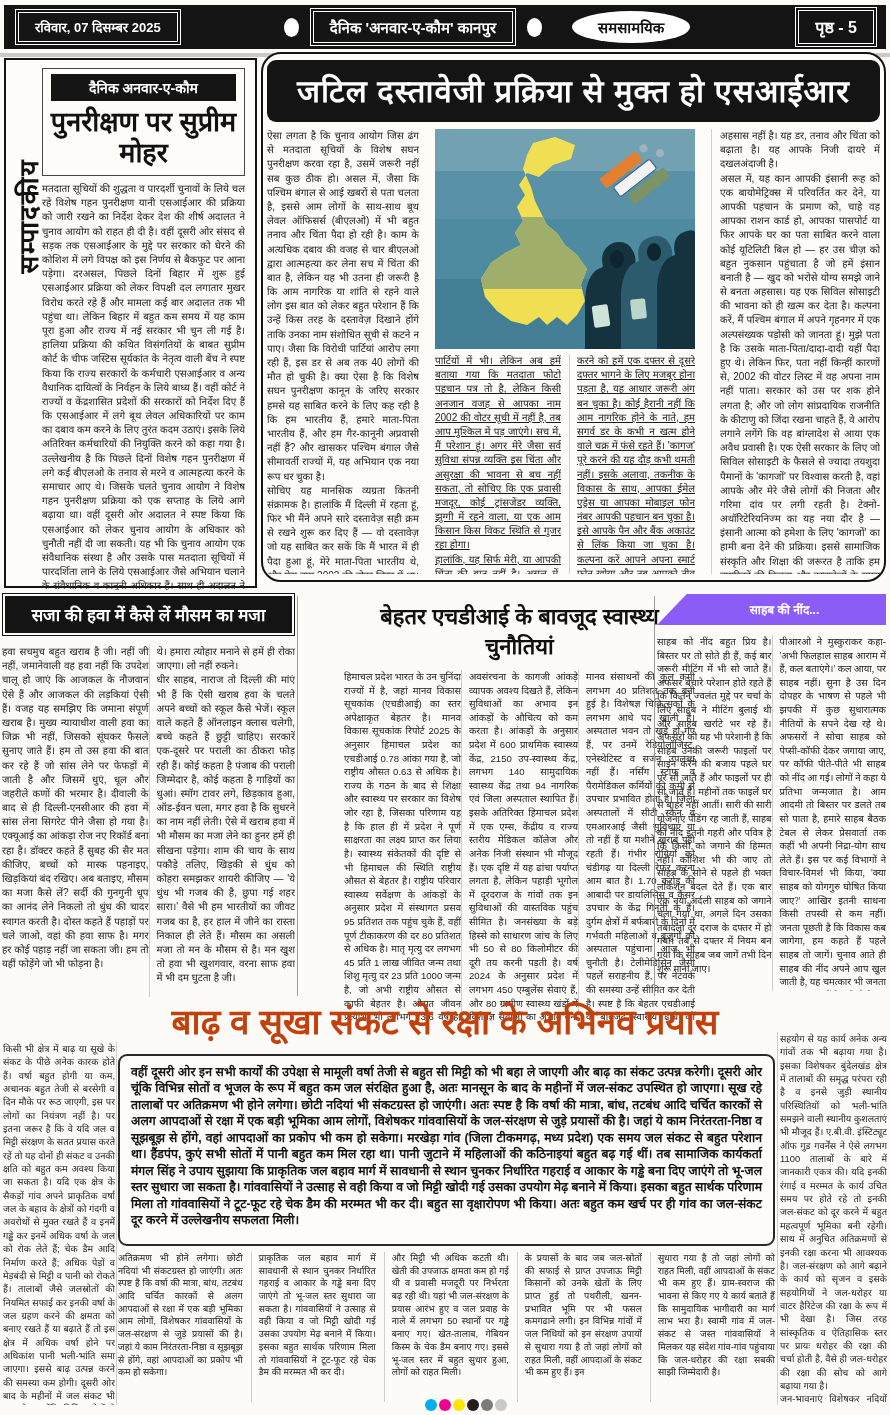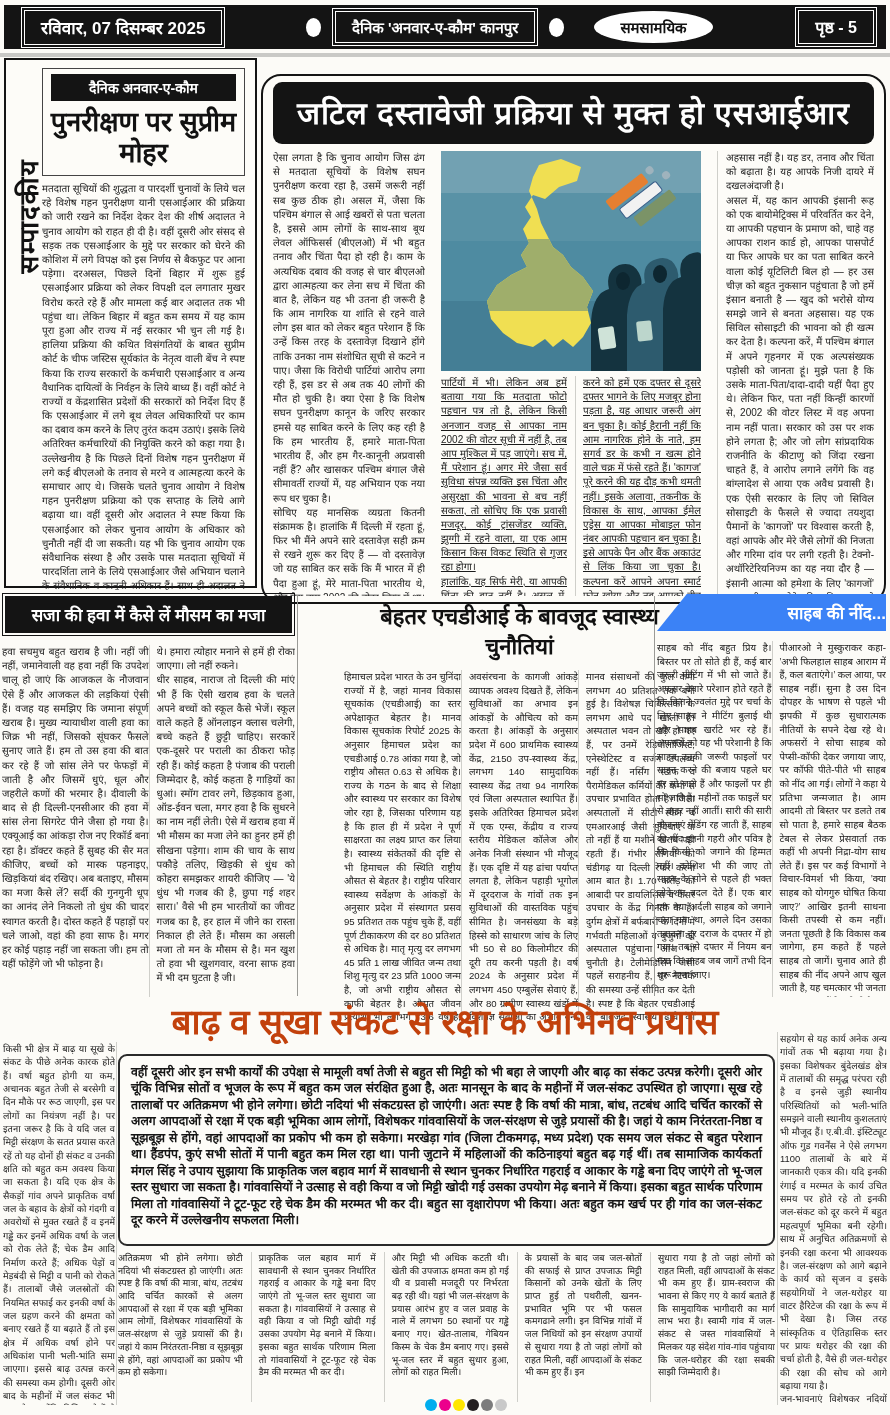--- a/index.html
+++ b/index.html
@@ -7,21 +7,21 @@
   .page {
     position:relative; width:890px; height:1415px; margin:0 auto;
     background:#fcfbf7; overflow:hidden;
     font-family:"Liberation Sans","DejaVu Sans",sans-serif; color:#1b1b1b;
   }
   
   .hdr { position:absolute; left:4px; right:4px; top:5px; height:44px;
          background:#141414; display:flex; align-items:center; padding:0 8px; }
   .hdr-box { border:1px solid #fff; outline:1px solid #fff; outline-offset:2px;
              color:#fff; font-weight:700; padding:5px 16px; white-space:nowrap; }
-  .hdr-date { font-size:17px; margin-left:12px; }
+  .hdr-date { font-size:13px; margin-left:6px; }
   .hdr-mast { font-size:15px; }
   .hdr-page { font-size:16px; margin-right:4px; }
   .hdr-dot { width:15px; height:19px; border-radius:50%; background:#fff; margin:0 14px; }
   .hdr-oval { background:#fff; color:#111; font-weight:700; font-size:15px;
               border-radius:50%; padding:6px 26px; margin:0 16px; white-space:nowrap; }
   .hdr-spacer { flex:1; }
   .hdr-rule { position:absolute; left:0; right:0; top:53px; height:4px; background:#c9c9c6; }
   
   .bodytxt { font-size:10px; line-height:1.42; text-align:justify; color:#222;
              white-space:pre-line; overflow:hidden; }
@@ -34,22 +34,22 @@
   .edit-vert { position:absolute; left:-2px; top:8px; width:34px; height:300px; overflow:visible; }
   .edit-vert span { position:absolute; left:-116px; top:130px; width:280px;
           transform:rotate(-90deg); font-size:26px; font-weight:700; letter-spacing:2px;
           color:#111; text-align:center; }
   .edit-head-wrap { margin:8px 10px 4px 36px; border:1px solid #444; padding-bottom:6px; }
   .edit-kicker { background:#141414; color:#fff; font-weight:700; font-size:14px;
           text-align:center; padding:4px 0; margin:5px 8px 6px 8px; }
   .edit-headline { font-size:27px; font-weight:700; text-align:center; color:#111; line-height:1.15; }
   .edit-body { margin:6px 10px 6px 36px; height:408px; }
   
-  .sir { position:absolute; left:261px; top:74px; width:625px; height:530px;
-         border:2px solid #141414; border-radius:20px; padding:6px 10px; background:#fdfcf8; }
+  .sir { position:absolute; left:261px; top:52px; width:625px; height:530px;
+         border:2px solid #141414; border-radius:20px; padding:6px 4px; background:#fdfcf8; }
   .sir-head { background:#141414; color:#fff; border-radius:9px; text-align:center;
          font-size:31px; font-weight:700; padding:9px 0 11px 0; letter-spacing:1px; }
   .sir-cols { display:flex; gap:16px; margin-top:7px; height:445px; overflow:hidden; }
   .sir-c1 { width:152px; }
   .sir-mid { width:260px; display:flex; flex-direction:column; }
   .sir-fig { width:260px; height:220px; margin-bottom:5px; }
   .sir-under { display:flex; gap:8px; flex:1; overflow:hidden;text-decoration:underline; }
   .sir-under > div { width:126px; overflow:hidden; }
   .sir-under > div + div { border-left:1px solid #cfcfca; padding-left:7px; }
   .sir-cr { flex:1; border-left:1px solid #cfcfca; padding-left:8px; }
@@ -58,22 +58,22 @@
   .wx-head { background:#141414; color:#fff; font-weight:700; font-size:17px;
          text-align:center; padding:6px 0; border:1px solid #141414;
          outline:1px solid #141414; outline-offset:2px; margin:2px 3px 0 3px; }
   .wx-body { margin-top:12px; height:352px; }
   .wx-body > div { width:50%; }
   .hdi { position:absolute; left:310px; top:594px; width:351px; height:406px;margin-left:34px; }
   .hdi-head { font-size:22px; font-weight:700; text-align:center; color:#101010; padding:6px 0 10px 0; }
   .hdi-body { height:352px; }
   .hdi-body > div { width:33.4%; font-size:9.6px; }
   .sb { position:absolute; left:657px; top:594px; width:229px; height:406px; }
-  .sb-head { background:#3b82f6; color:#fff; font-weight:700; font-size:17px;
-         text-align:right; padding:7px 0 7px 26px;
+  .sb-head { background:#8b5cf6; color:#fff; font-weight:700; font-size:12px;
+         text-align:center; padding:7px 0 7px 26px;
          clip-path:polygon(13% 0,100% 0,100% 100%,0 100%); }
   .sb-body { margin-top:10px; height:356px;font-family:Liberation Serif, serif; }
   .sb-body > div { width:50%; font-size:9.6px; }
   .vrule { position:absolute; top:596px; height:400px; width:1px; background:#9a9a96; }
   
   .fl-head { position:absolute; left:95px; top:1003px; width:700px; text-align:center;
          font-size:35px; font-weight:700; color:#c2410c; line-height:1.1; }
   .fl-left { position:absolute; left:3px; top:1042px; width:112px; height:363px; font-size:9.4px; }
   .fl-box { position:absolute; left:118px; top:1054px; width:657px; height:192px;
          border:2px solid #2a2a2a; border-radius:9px; padding:8px 11px;

